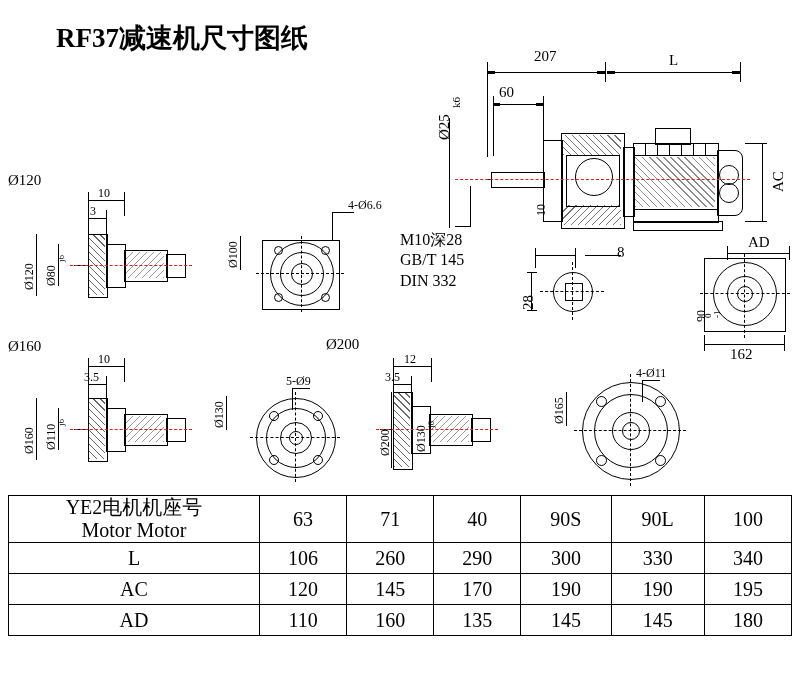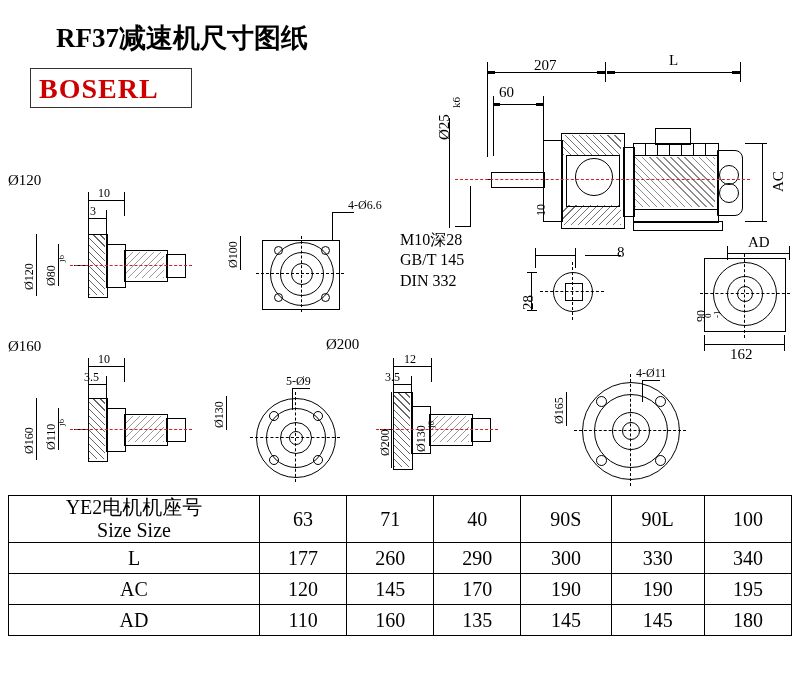--- a/index.html
+++ b/index.html
@@ -68,30 +68,27 @@
   .tbl td.head{width:250px;font-size:20px;line-height:1.15;}
   .tbl td.lblcell{font-size:20px;}
 </style>
 </head>
 <body>
 
 <div class="root">
 
   <div class="title">RF37减速机尺寸图纸</div>
 
-  <div class="logo-box">
-    <div class="logo-text">BOSERL</div>
-  </div>
 
   <div>
 
     <div class="ln hln" style="left:487px;top:72px;width:118px;"></div>
     <div class="ln vln" style="left:487px;top:62px;height:95px;"></div>
     <div class="ln vln" style="left:605px;top:62px;height:20px;"></div>
-    <div class="lbl15" style="left:534px;top:57px;">207</div>
+    <div class="lbl15" style="left:534px;top:48px;">207</div>
 
     <div class="ln hln" style="left:487px;top:71px;width:8px;height:3px;"></div>
     <div class="ln hln" style="left:597px;top:71px;width:8px;height:3px;"></div>
 
     <div class="ln hln" style="left:607px;top:72px;width:133px;"></div>
     <div class="ln vln" style="left:740px;top:62px;height:20px;"></div>
     <div class="lbl15" style="left:669px;top:52px;">L</div>
     <div class="ln hln" style="left:607px;top:71px;width:8px;height:3px;"></div>
     <div class="ln hln" style="left:732px;top:71px;width:8px;height:3px;"></div>
 
@@ -332,32 +329,32 @@
     <div class="circ" style="left:655px;top:396px;width:9px;height:9px;"></div>
     <div class="circ" style="left:596px;top:455px;width:9px;height:9px;"></div>
     <div class="circ" style="left:655px;top:455px;width:9px;height:9px;"></div>
   </div>
 
   <table class="tbl">
     <tbody>
         <tr>
       <td class="head" rowspan="1">
         <div class="hcn">YE2电机机座号</div>
-        <div class="hen">Size Size</div>
+        <div class="hen">Motor Motor</div>
       </td>
       <td>63</td>
       <td>71</td>
       <td>40</td>
       <td>90S</td>
       <td>90L</td>
       <td>100</td>
     </tr>
     <tr>
       <td class="lblcell">L</td>
-      <td>177</td>
+      <td>106</td>
       <td>260</td>
       <td>290</td>
       <td>300</td>
       <td>330</td>
       <td>340</td>
     </tr>
     <tr>
       <td class="lblcell">AC</td>
       <td>120</td>
       <td>145</td>

